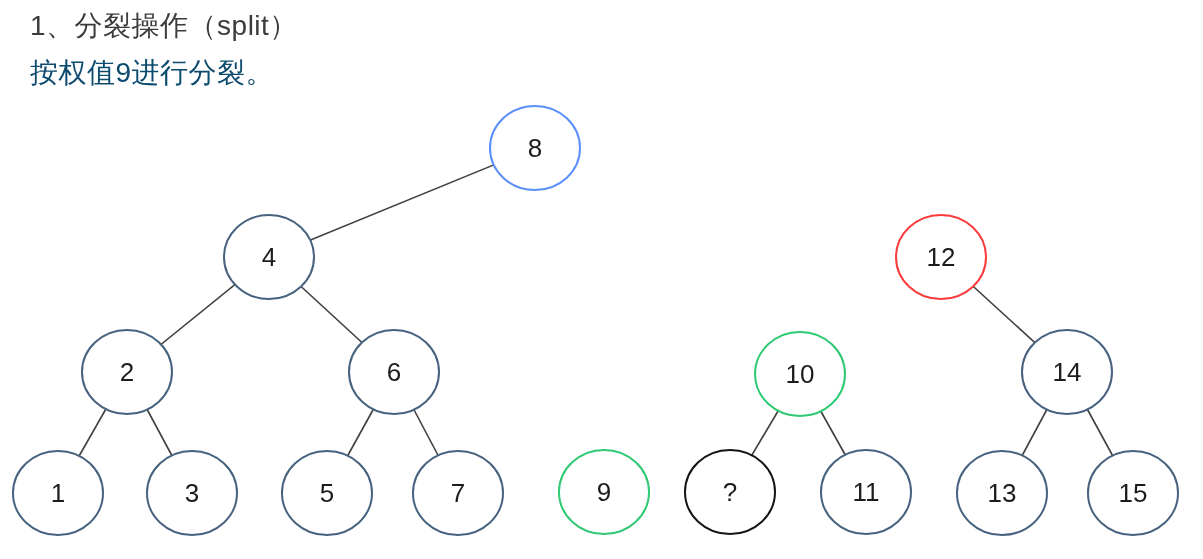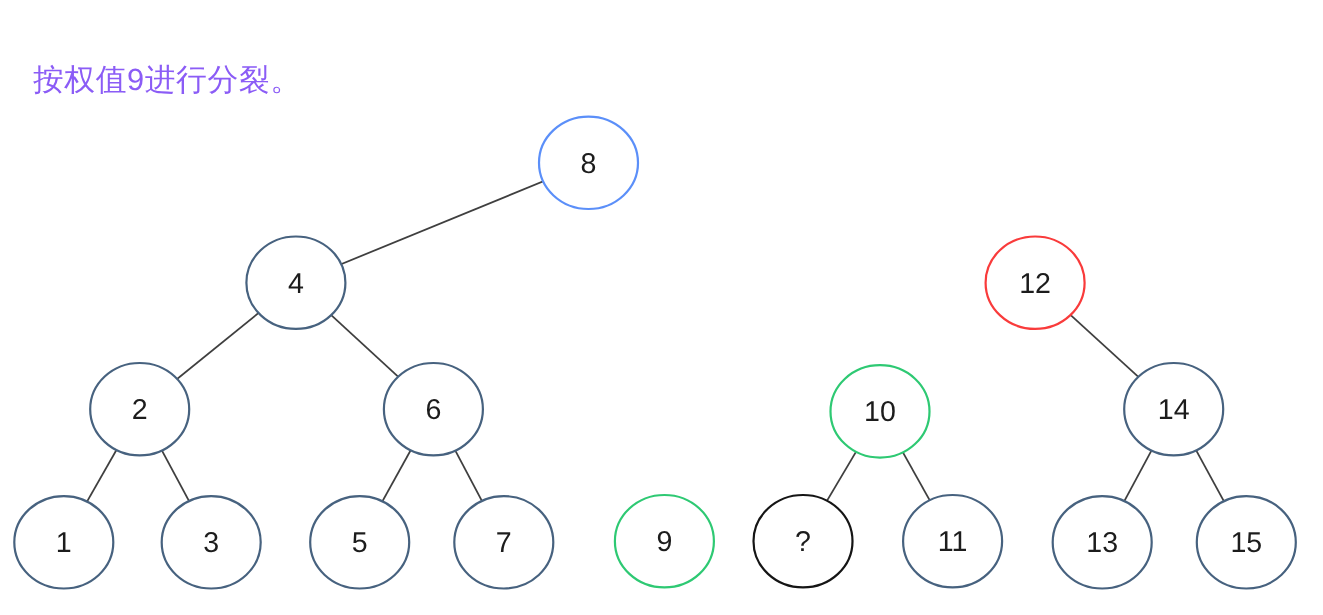--- a/index.html
+++ b/index.html
@@ -118,14 +118,15 @@
       </g>
       <g>
         <ellipse cx="1002" cy="493" rx="45" ry="42" fill="#ffffff" stroke="#47627f" stroke-width="2"></ellipse>
         <text x="1002" y="493" dy="0.35em" text-anchor="middle" fill="#1c1c1c" class="node-label">13</text>
       </g>
       <g>
         <ellipse cx="1133" cy="493" rx="45" ry="42" fill="#ffffff" stroke="#47627f" stroke-width="2"></ellipse>
         <text x="1133" y="493" dy="0.35em" text-anchor="middle" fill="#1c1c1c" class="node-label">15</text>
       </g>
     </svg>
-  <div class="heading-line2" style="color: #8b5cf6;">按权值9进行分裂。</div>
+  <div class="heading-line1" style="color: rgb(60, 60, 60);">1、分裂操作（split）</div>
+  <div class="heading-line2" style="color: #0c4a6e;">按权值9进行分裂。</div>
 </div>
 
 </body></html>

